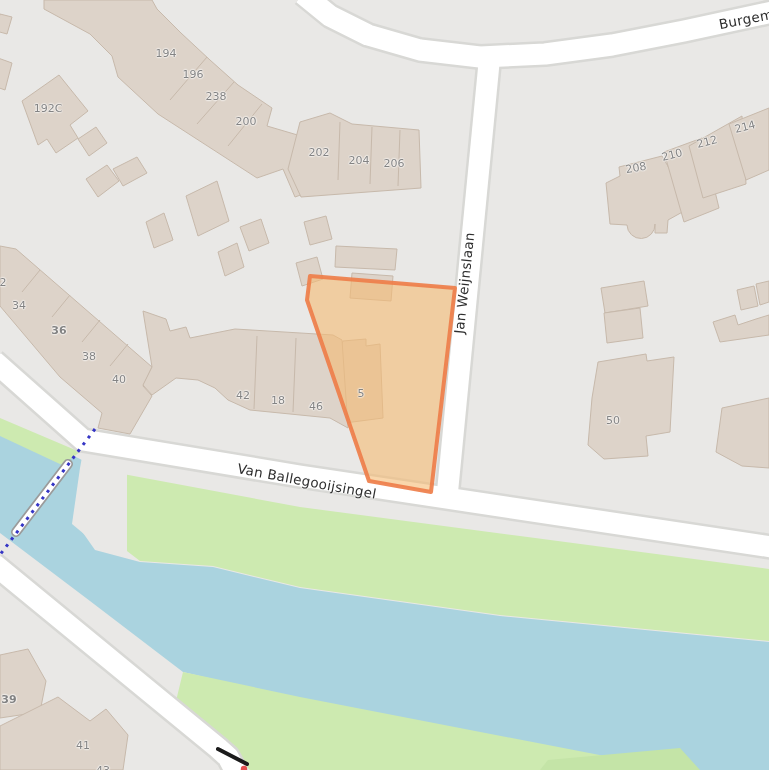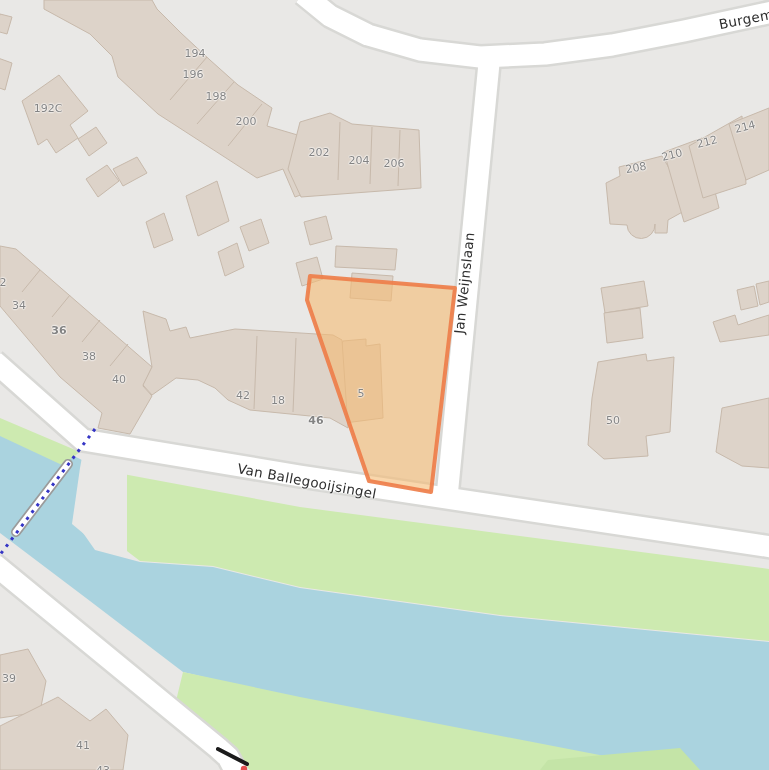--- a/index.html
+++ b/index.html
@@ -105,42 +105,42 @@
         <line class="bdiv" x1="296" y1="338" x2="293" y2="412"></line>
       </g>
     </g>
 
     <polygon points="310,276 455,288 431,492 369,481 307,300" fill="rgba(245,187,115,0.60)" stroke="rgba(238,126,74,0.92)" stroke-width="4" stroke-linejoin="round"></polygon>
 
     <line x1="218" y1="749" x2="247" y2="764" stroke="#1b1b1b" stroke-width="4" stroke-linecap="round"></line>
     <circle cx="244" cy="769" r="3.2" fill="#e34f4f"></circle>
   </svg>
 
-  <div class="lbl hn" style="left:166px;top:53px;margin-left:29px;">194</div>
+  <div class="lbl hn" style="left:166px;top:53px;">194</div>
   <div class="lbl hn" style="left:193px;top:74px;">196</div>
-  <div class="lbl hn" style="left:216px;top:96px;">198</div>
+  <div class="lbl hn" style="left:216px;top:96px;">238</div>
   <div class="lbl hn" style="left:246px;top:121px;text-align:center;">200</div>
   <div class="lbl hn" style="left:319px;top:152px;">202</div>
   <div class="lbl hn" style="left:359px;top:160px;">204</div>
   <div class="lbl hn" style="left:394px;top:163px;">206</div>
   <div class="lbl hn" style="left:48px;top:108px;">192C</div>
   <div class="lbl hn" style="left:636px;top:168px;transform:translate(-50%,-50%) rotate(-10deg);">208</div>
   <div class="lbl hn" style="left:672px;top:155px;transform:translate(-50%,-50%) rotate(-14deg);">210</div>
   <div class="lbl hn" style="left:707px;top:142px;transform:translate(-50%,-50%) rotate(-14deg);">212</div>
   <div class="lbl hn" style="left:745px;top:127px;transform:translate(-50%,-50%) rotate(-14deg);">214</div>
   <div class="lbl hn" style="left:3px;top:282px;">2</div>
   <div class="lbl hn" style="left:19px;top:305px;">34</div>
   <div class="lbl hn" style="left:59px;top:330px;font-weight:bold;">36</div>
   <div class="lbl hn" style="left:89px;top:356px;">38</div>
   <div class="lbl hn" style="left:119px;top:379px;">40</div>
   <div class="lbl hn" style="left:243px;top:395px;">42</div>
   <div class="lbl hn" style="left:278px;top:400px;">18</div>
-  <div class="lbl hn" style="left:316px;top:420px;font-weight:bold;">46</div>
+  <div class="lbl hn" style="left:316px;top:406px;">46</div>
   <div class="lbl hn" style="left:361px;top:393px;">5</div>
   <div class="lbl hn" style="left:613px;top:420px;">50</div>
-  <div class="lbl hn" style="left:9px;top:678px;">39</div>
+  <div class="lbl hn" style="left:9px;top:699px;font-weight:bold;">39</div>
   <div class="lbl hn" style="left:83px;top:745px;">41</div>
   <div class="lbl hn" style="left:103px;top:770px;">43</div>
 
   <div class="lbl street" style="left:464px;top:283px;transform:translate(-50%,-50%) rotate(-84deg);">Jan Weijnslaan</div>
   <div class="lbl street" style="left:307px;top:481px;transform:translate(-50%,-50%) rotate(10.5deg);">Van Ballegooijsingel</div>
   <div class="lbl street" style="left:746px;top:19px;transform:translate(-50%,-50%) rotate(-11deg);">Burgem</div>
 </div>
 
 </body></html>

